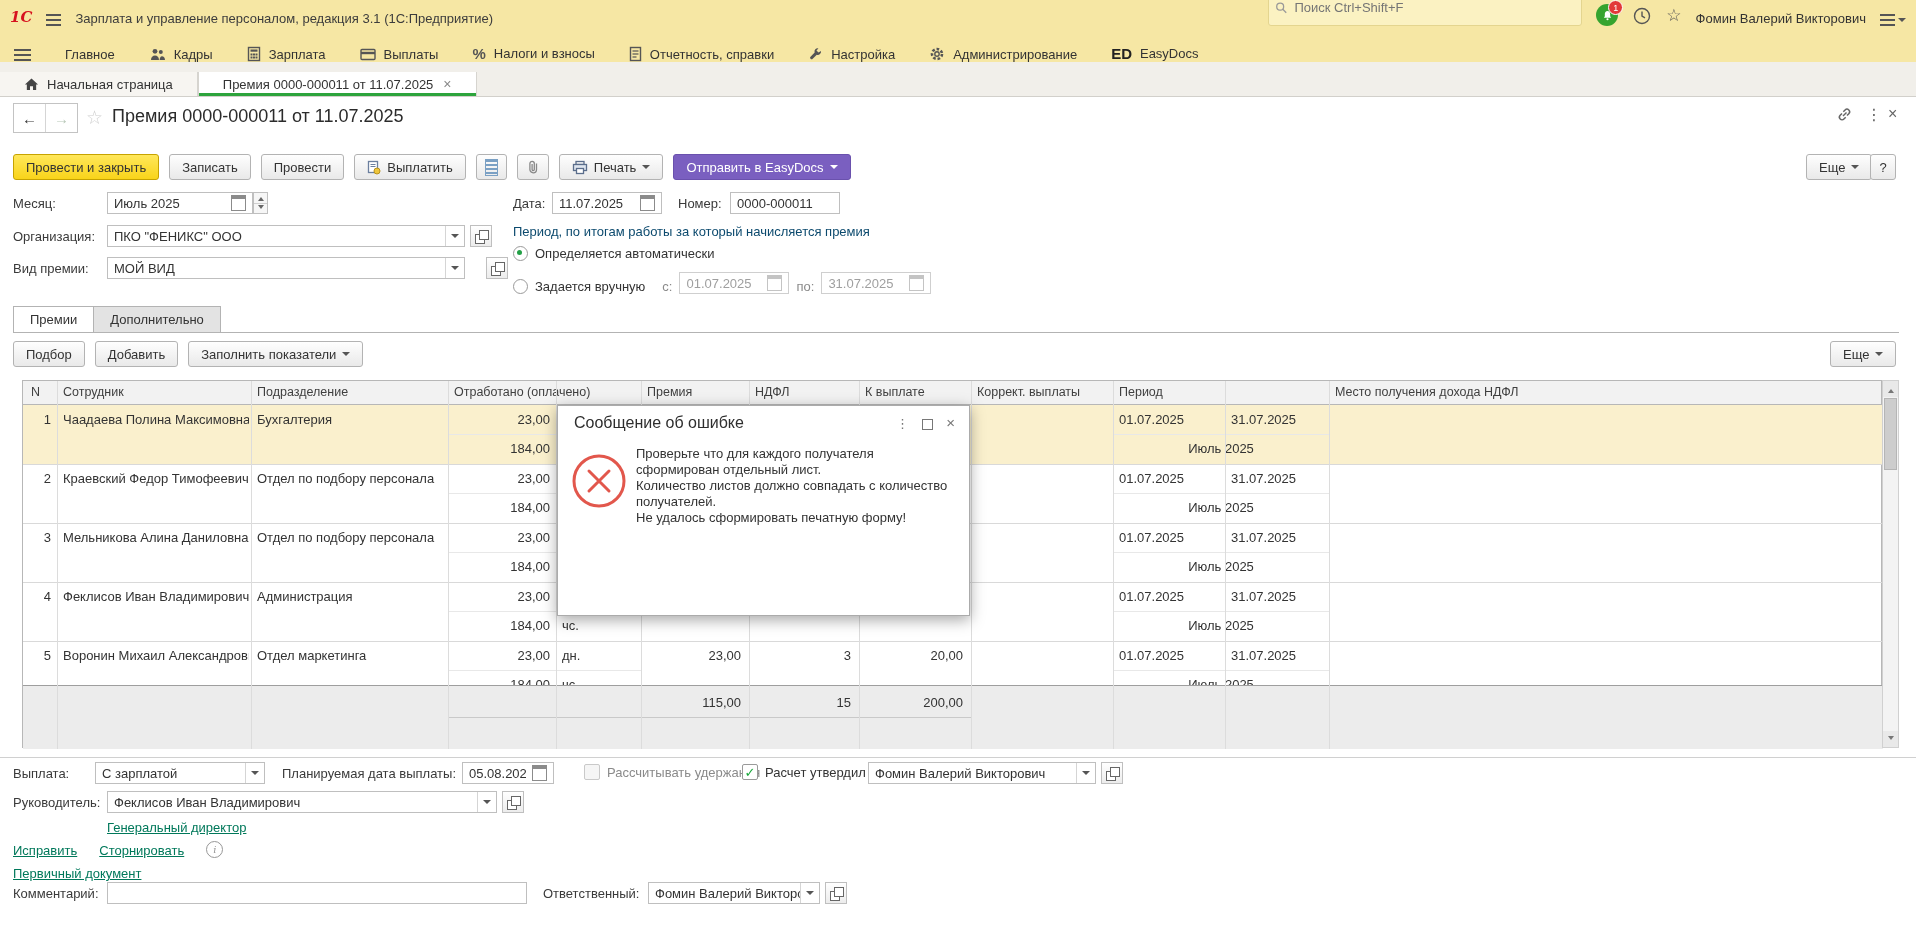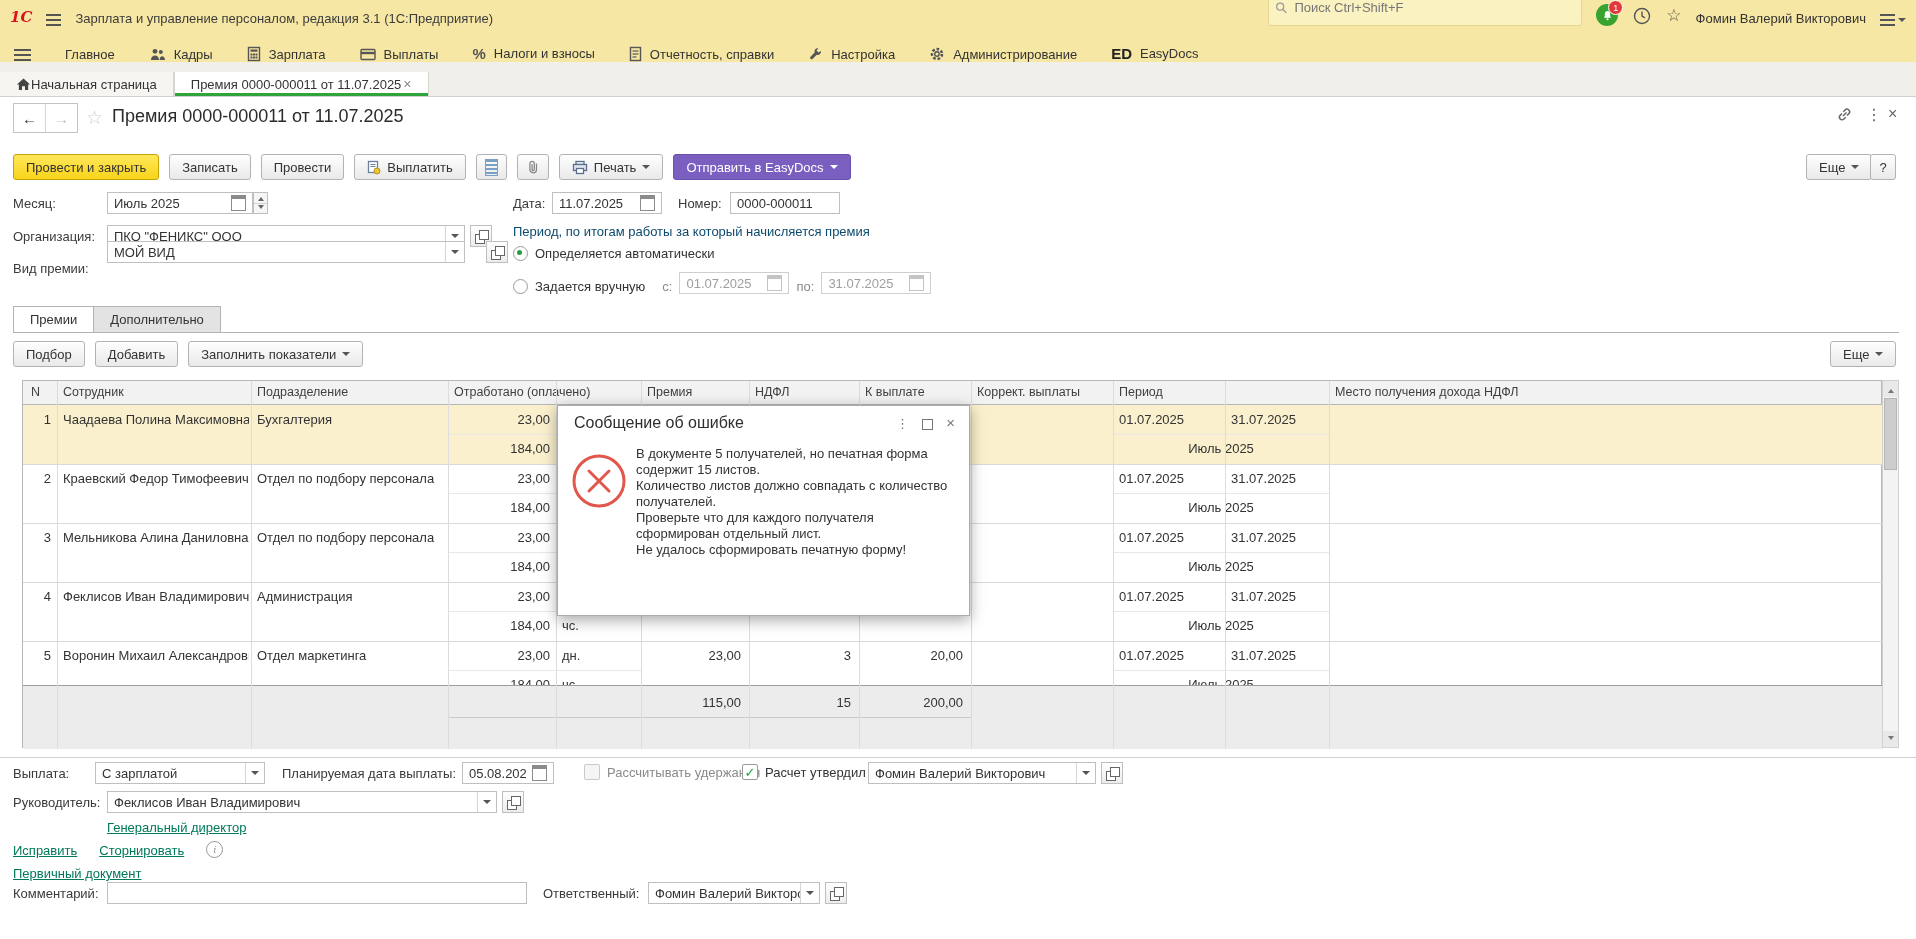--- a/index.html
+++ b/index.html
@@ -13,21 +13,21 @@
 .logo1c{font-family:"DejaVu Serif",serif;font-style:italic;font-weight:bold;color:#d6121f;font-size:15px}
 .wtitle{color:#3c3c3c}
 .searchbox{background:#fbf2c2;border:1px solid #e4d58f;border-radius:3px;height:20px;width:300px;display:flex;align-items:center;padding:8px 6px;gap:5px}
 .searchbox input{border:none;background:transparent;outline:none;font-size:13px;color:#8c8c74;width:100%;font-family:inherit}
 .menuitem{display:flex;align-items:center;gap:8px;color:#333;cursor:default;white-space:nowrap}
 .bars{width:15px;height:12px;background:repeating-linear-gradient(#555 0 2px,transparent 2px 5px)}
 .badge{position:absolute;right:-5px;top:-4px;background:#e23838;color:#fff;border-radius:50%;width:13px;height:13px;font-size:9px;display:flex;align-items:center;justify-content:center;border:1px solid #fff}
 .bellwrap{position:relative;width:22px;height:22px;background:#36a42f;border-radius:50%;display:flex;align-items:center;justify-content:center}
 
 .tabbar{left:0;top:62px;width:1916px;height:34px;background:#f1efea;border-bottom:1px solid #d2d0cb}
-.tab{height:24px;display:flex;align-items:center;padding:0 16px;border-right:1px solid #d6d4cf;color:#333;background:#f7f5f1}
+.tab{height:24px;display:flex;align-items:center;gap:8px;padding:0 24px;border-right:1px solid #d6d4cf;color:#333;background:#f7f5f1}
 .tab.active{background:#fff;border-left:1px solid #d6d4cf;position:relative}
 .tab.active:after{content:"";position:absolute;left:0;right:0;bottom:0;height:3px;background:#2da43c}
 .tabclose{color:#888;font-size:14px;margin-left:2px}
 
 .navbox{border:1px solid #c3c3c3;background:#fff;display:flex}
 .navbtn{width:31px;height:28px;display:flex;align-items:center;justify-content:center;font-size:15px}
 .navbtn.fwd{border-left:1px solid #d5d5d5;color:#b9c9b9}
 .doctitle{font-size:18px;color:#2b2b2b;white-space:nowrap}
 .hicon{color:#666;font-size:15px}
 
@@ -319,21 +319,21 @@
       <span class="cbx">
         <span class="car"></span>
       </span>
     </span>
   <span class="opn">
       <i></i>
       <i></i>
     </span>
 </div>
 <span class="abs lbl" style="left:13px;top:261px">Вид премии:</span>
-<div class="abs flex" style="left:107px;top:241px;gap:21px">
+<div class="abs flex" style="left:107px;top:257px;gap:21px">
   <span class="combo" style="width:358px">
       <span class="val">МОЙ ВИД</span>
       <span class="cbx">
         <span class="car"></span>
       </span>
     </span>
   <span class="opn">
       <i></i>
       <i></i>
     </span>
@@ -598,18 +598,17 @@
   <span class="dctl" style="right:60px">⋮</span>
   <span class="dctl" style="right:36px;top:12px"><span class="dsq"></span></span>
   <span class="dctl" style="right:14px;font-size:15px;top:8px">×</span>
   <span class="derr">
     <svg width="58" height="58" viewBox="0 0 58 58">
         <circle cx="29" cy="29" r="25" fill="none" stroke="#e2574c" stroke-width="3"></circle>
         <path d="M19 19 39 39 M39 19 19 39" stroke="#e2574c" stroke-width="3" stroke-linecap="round"></path>
       </svg>
   </span>
   <div class="dmsg">
-    <div>В документе 5 получателей, но печатная форма содержит 15 листов.</div>
+    <div>Проверьте что для каждого получателя сформирован отдельный лист.</div>
     <div>Количество листов должно совпадать с количество получателей.</div>
-    <div>Проверьте что для каждого получателя сформирован отдельный лист.</div>
     <div>Не удалось сформировать печатную форму!</div>
   </div>
 </div>
 
 </body></html>

